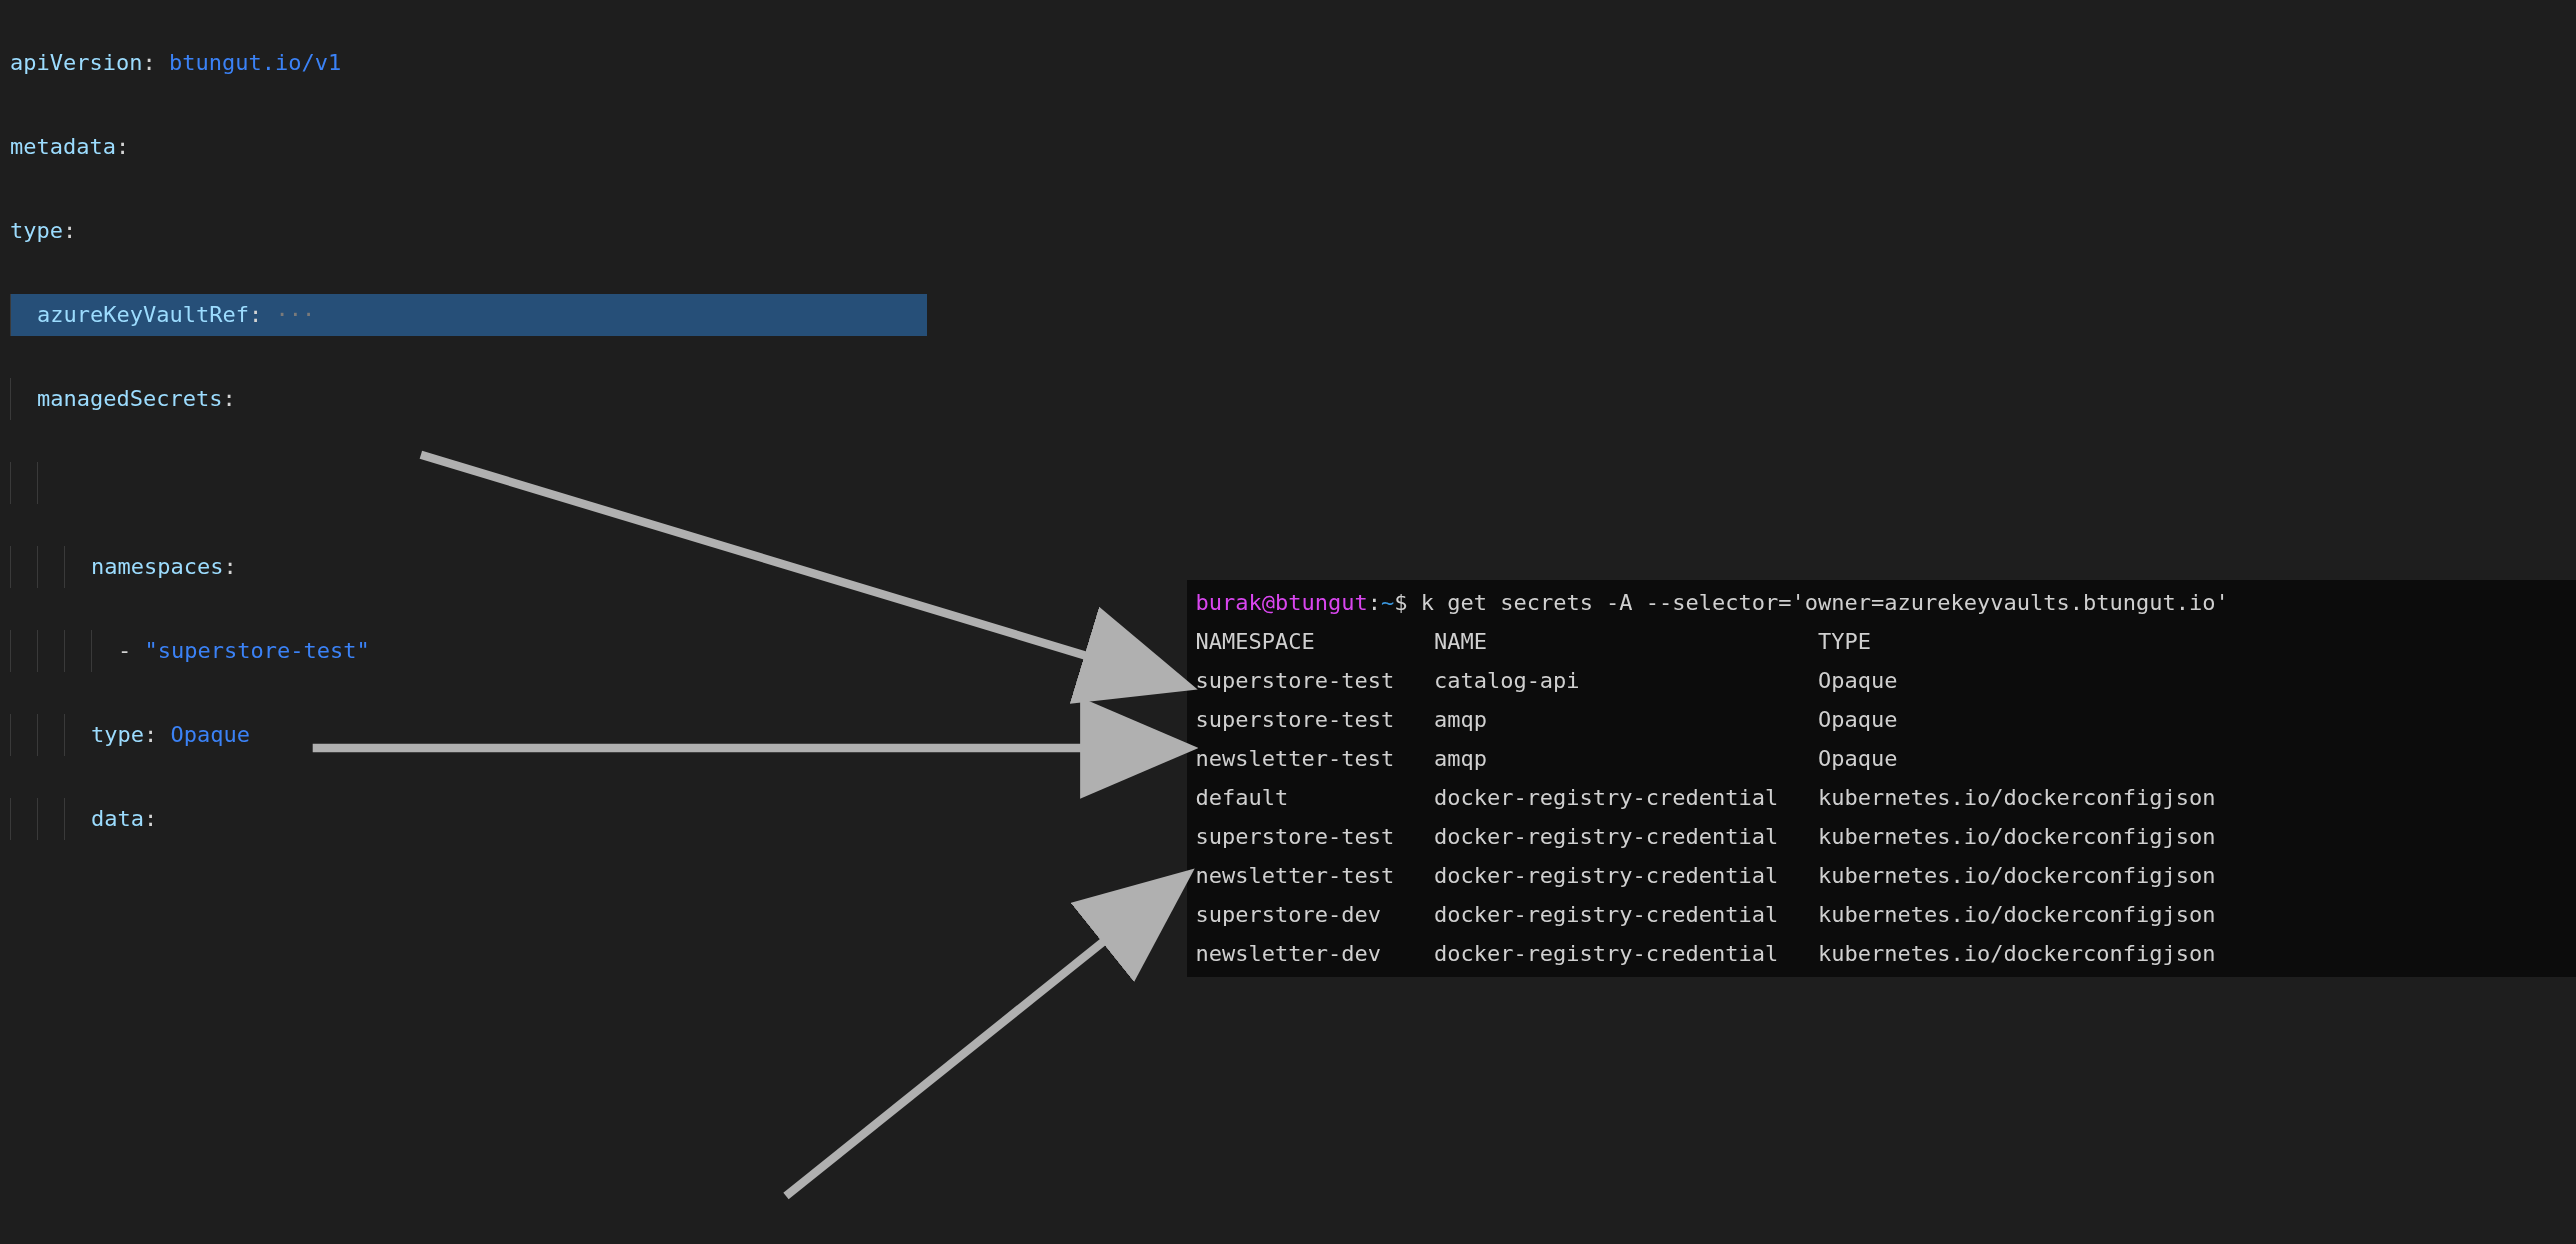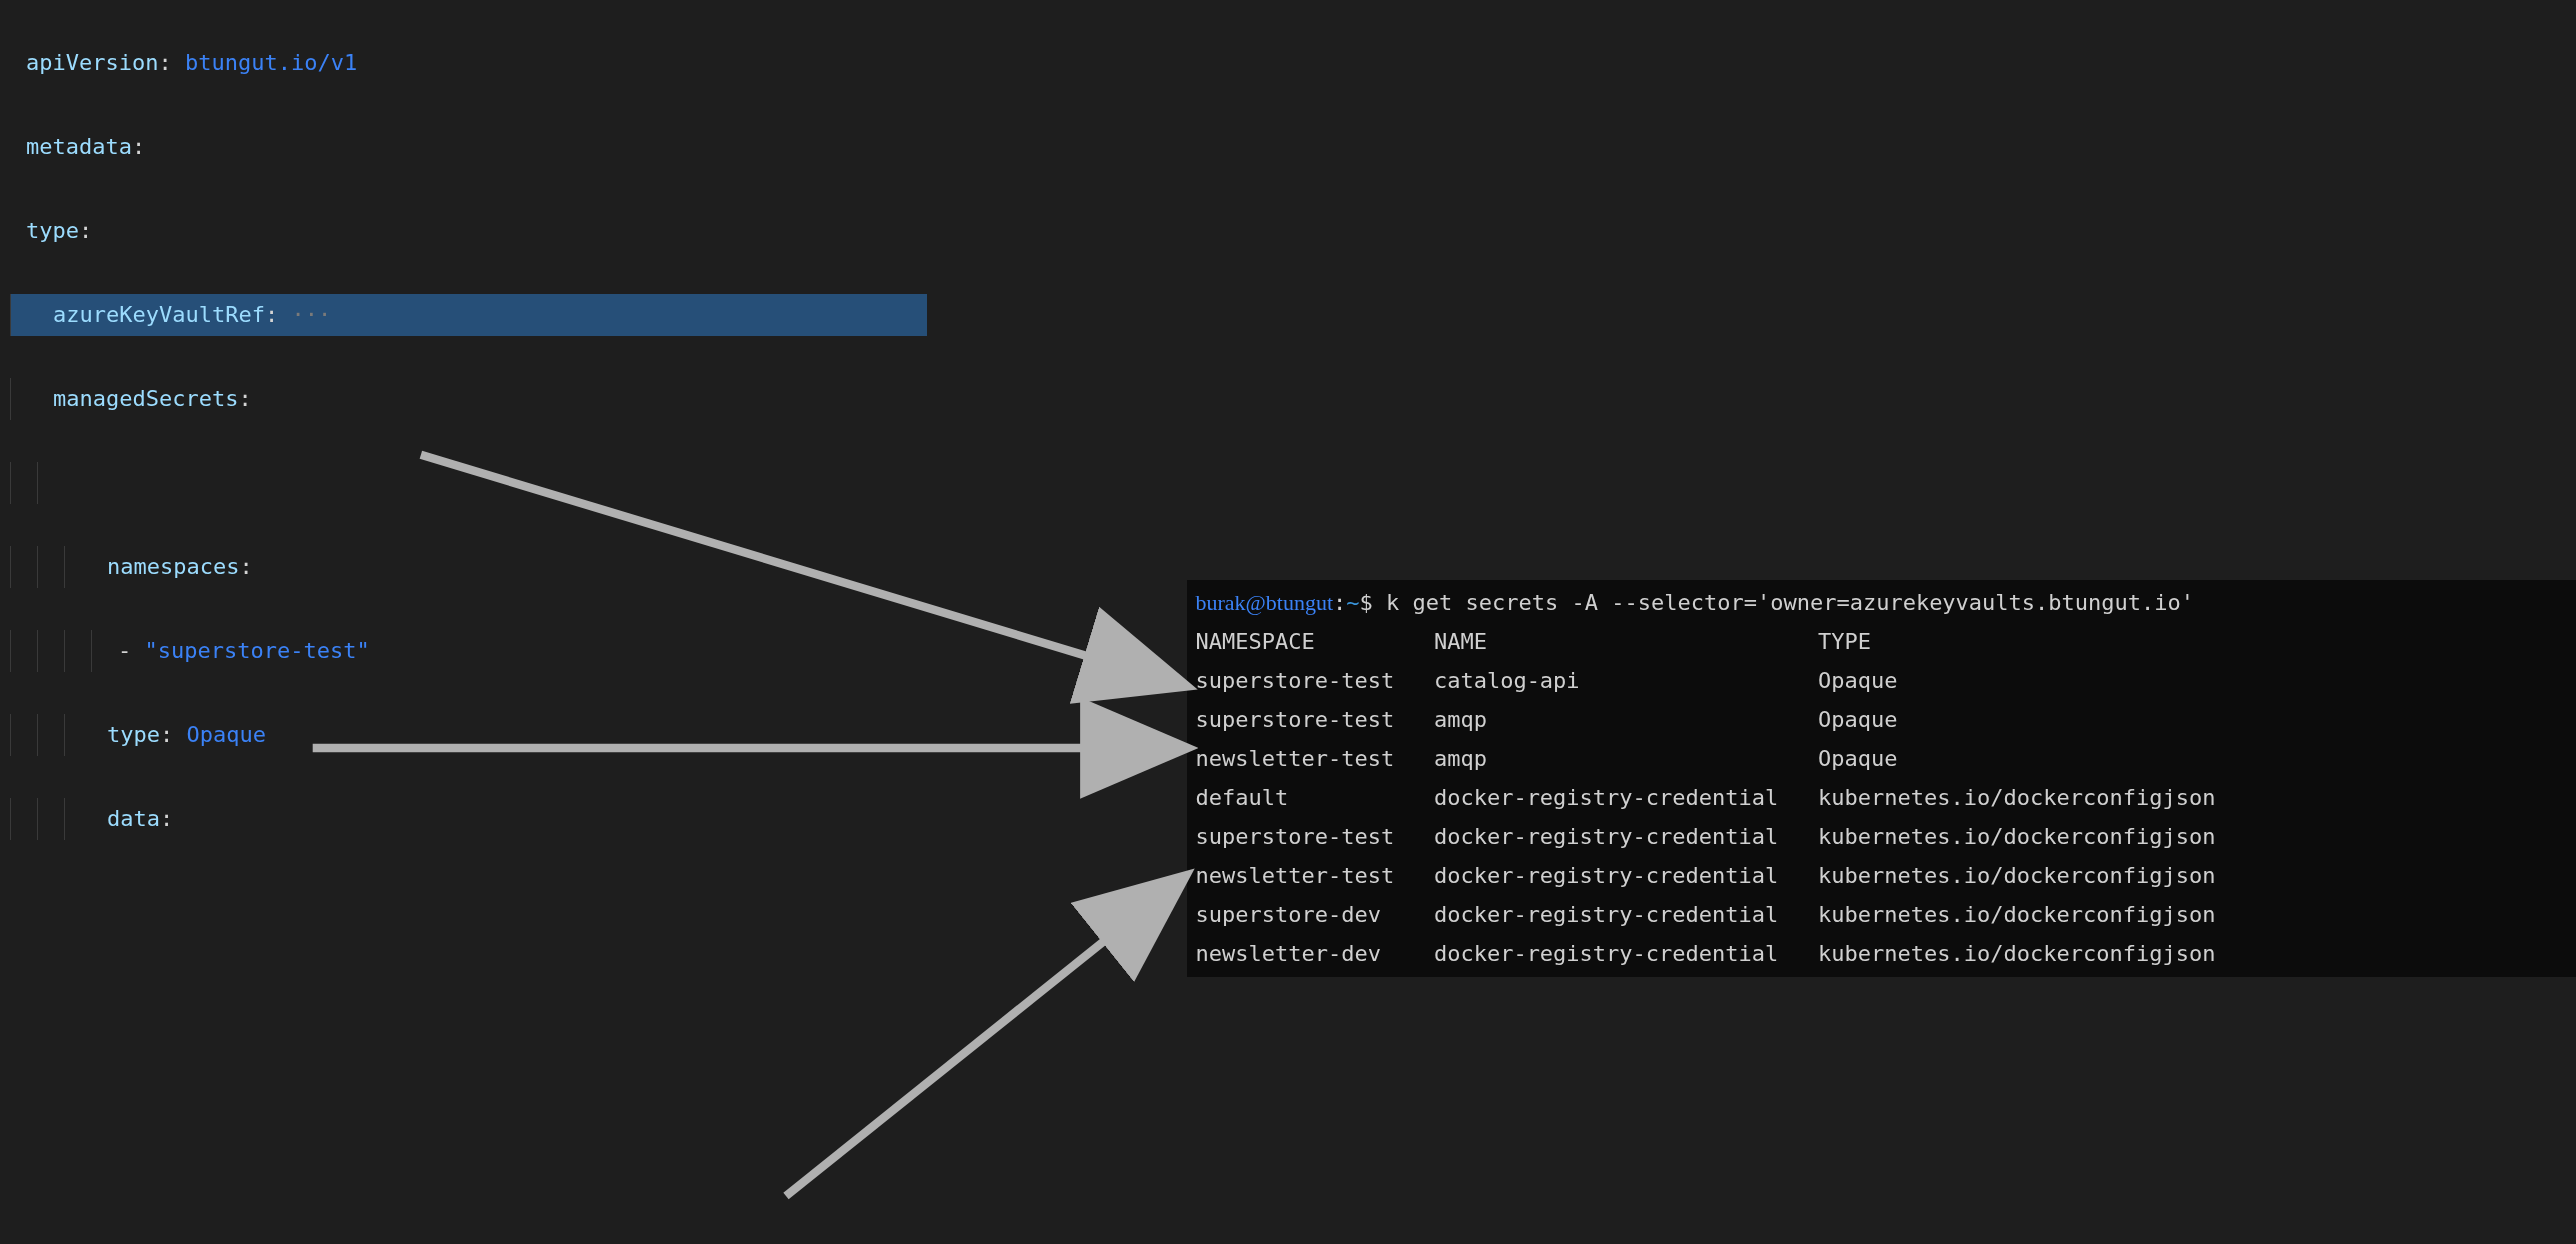--- a/index.html
+++ b/index.html
@@ -15,41 +15,41 @@
   }
   .editor {
     position: absolute;
     left: 0;
     top: 0;
     width: 1124px;
     line-height: 42px;
     white-space: pre;
   }
   .line { display: block; padding-left: 10px; }
-  .key    { color: #9cdcfe; margin-left: 16px; }
+  .key    { color: #9cdcfe; }
   .value  { color: #3b82f6; }
   .num    { color: #b5cea8; }
   .punct  { color: #d4d4d4; }
   .fold   { color: #7a7a7a; }
   .ind { display: inline-block; vertical-align: top; height: 42px; border-left: 0.8px solid #3a3a3a; padding-left: 0; }
   .sel { background: #264f78; display: inline-block; }
 
   .terminal {
     position: absolute;
     background: #0c0c0c;
     color: #d0d0d0;
     font-family: Menlo, Consolas, monospace;
     font-size: 22px;
     line-height: 39px;
     padding: 3.4px 8.5px 3.4px 8.5px;
     top: 580px;
     left: 1187px;
     width: 1403px;
   }
-  .term-user  { color: #3b82f6; font-family: Liberation Serif, serif; }
+  .term-user  { color: #d946ef; }
   .term-path  { color: #3a96dd; }
   .term-plain { color: #d0d0d0; }
   .rowpad { white-space: pre; }
 
   svg.arrows {
     position: absolute;
     left: 0; top: 0;
     width: 2576px;
     height: 1245px;
     pointer-events: none;

